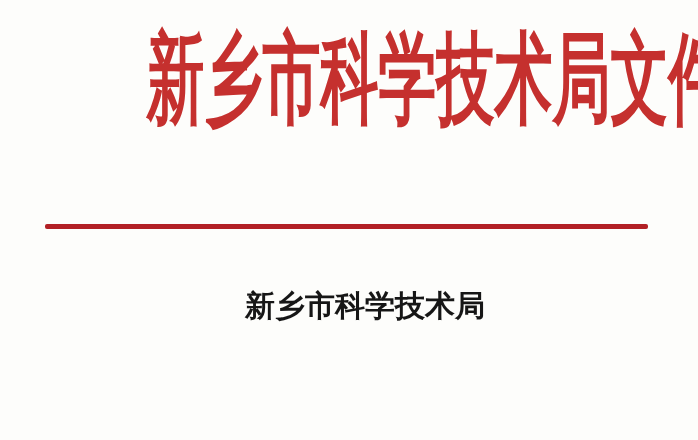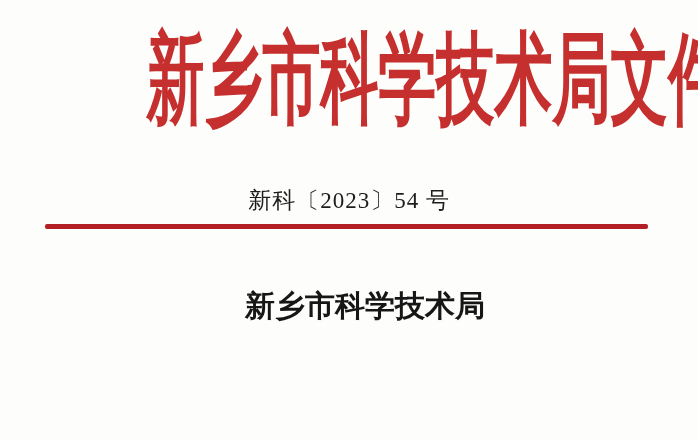--- a/index.html
+++ b/index.html
@@ -65,21 +65,20 @@
     white-space: nowrap;
   }
 </style>
 </head>
 <body>
 
 <div class="page" style="background: rgb(253, 253, 251);">
 
   <div class="red-title" style="color: rgb(197, 48, 46);">新乡市科学技术局文件</div>
 
-  <div class="doc-number">新科〔2023〕54 号</div>
 
   <div class="divider" style="background-color: rgb(178, 32, 37);"></div>
 
   <div class="doc-title">
     <div>新乡市科学技术局</div>
   </div>
 
 </div>
 
 </body></html>

